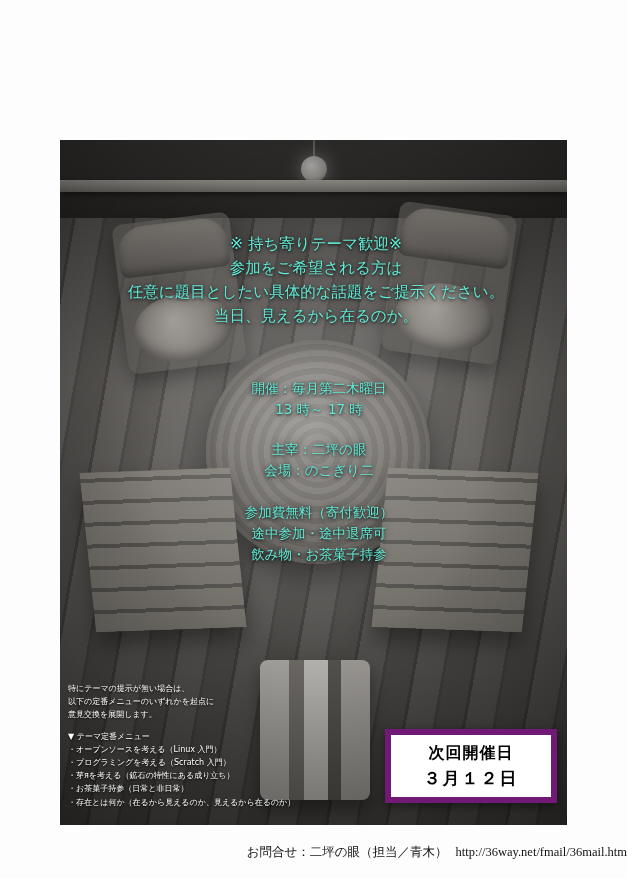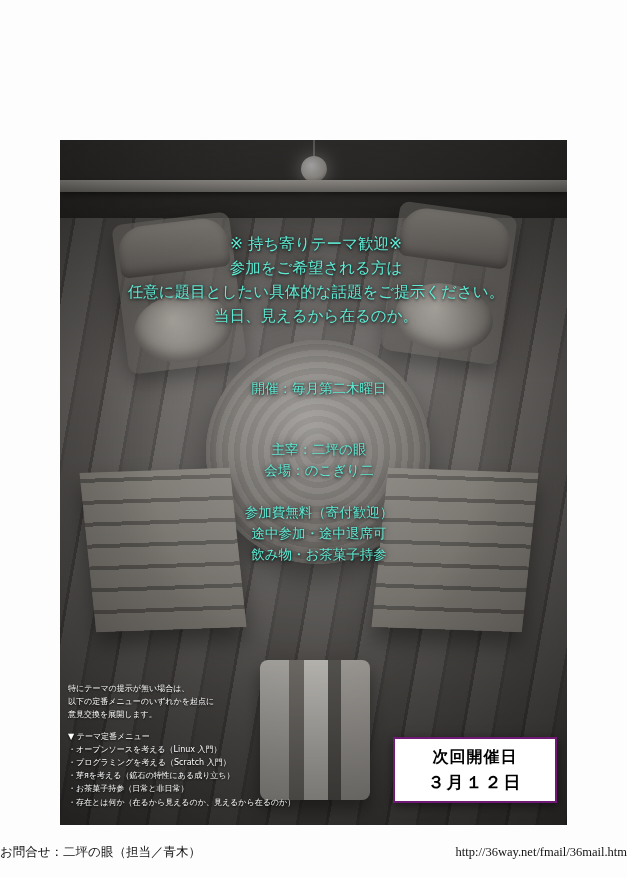--- a/index.html
+++ b/index.html
@@ -233,40 +233,40 @@
   }
   .fine-print .gap { display: block; height: 8px; }
   .fine-print .ln { display: block; white-space: nowrap; }
 
   
   .next-date {
     position: absolute;
     right: 10px; bottom: 22px;
     width: 160px; height: 62px;
     background: #ffffff;
-    border: 2px solid #701a75;
+    border: 6px solid #701a75;
     box-shadow: 0 3px 10px rgba(0,0,0,0.5);
     display: flex;
     flex-direction: column;
     align-items: center;
     justify-content: center;
     font-family: "DejaVu Sans", sans-serif;
     color: #000;
   }
   .next-date .nd-line1 { font-size: 16px; font-weight: bold; letter-spacing: 1px; }
   .next-date .nd-line2 { font-size: 17px; font-weight: bold; letter-spacing: 2px; margin-top: 3px; }
 
   
   .footer {
     position: absolute;
     left: 0; bottom: 0;
     width: 627px; height: 52px;
     display: flex;
     align-items: center;
-    justify-content: space-between;
+    justify-content: flex-end;
     font-size: 12.5px;
     color: #111;
   }
   .footer .jp { font-family: "DejaVu Sans", sans-serif; }
   .footer .url { font-family: Liberation Serif, serif; margin-left: 8px; }
 </style>
 </head>
 <body>
 
 <div class="poster">
@@ -301,20 +301,21 @@
 
     <div class="overlay-text block-theme">
       <span class="ln">※ 持ち寄りテーマ歓迎※</span>
       <span class="ln">参加をご希望される方は</span>
       <span class="ln">任意に題目としたい具体的な話題をご提示ください。</span>
       <span class="ln">当日、見えるから在るのか。</span>
     </div>
 
     <div class="overlay-text block-schedule">
       <span class="ln">開催：毎月第二木曜日</span>
+      <span class="ln">13 時～ 17 時</span>
     </div>
 
     <div class="overlay-text block-host">
       <span class="ln">主宰：二坪の眼</span>
       <span class="ln">会場：のこぎり二</span>
     </div>
 
     <div class="overlay-text block-fee">
       <span class="ln">参加費無料（寄付歓迎）</span>
       <span class="ln">途中参加・途中退席可</span>

